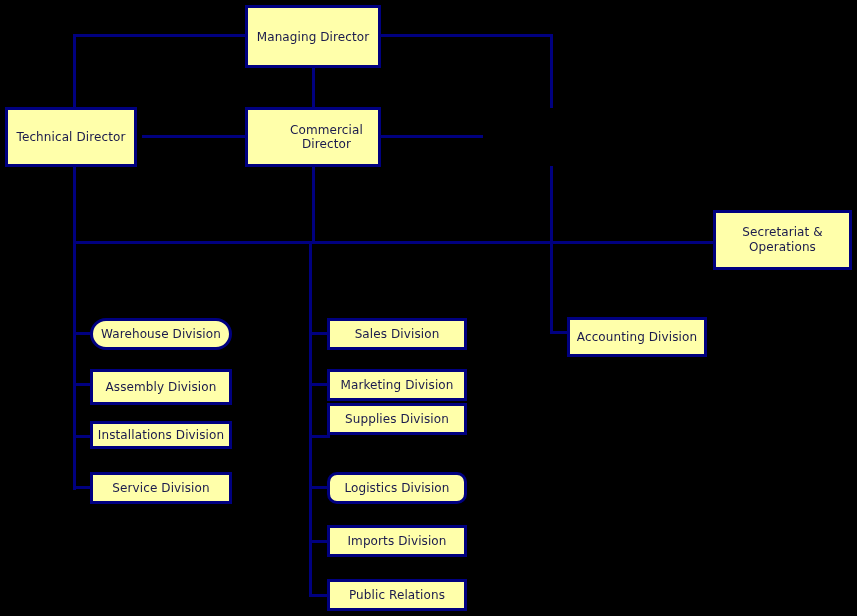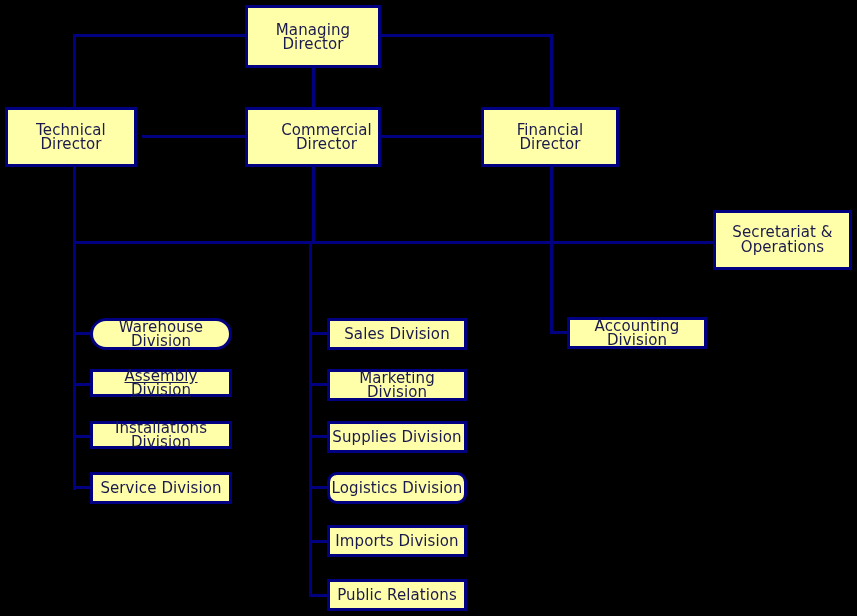--- a/index.html
+++ b/index.html
@@ -14,21 +14,21 @@
     background: #000000;
     font-family: "DejaVu Sans", sans-serif;
     overflow: hidden;
   }
   .node {
     position: absolute;
     box-sizing: border-box;
     background: #ffffaa;
     border: 3px solid #000080;
     color: #1a1a4d;
-    font-size: 15px;
+    font-size: 12px;
     line-height: 14px;
     display: flex;
     align-items: center;
     justify-content: center;
     text-align: center;
     z-index: 3;
     letter-spacing: 0.1px;
   }
   .node.two-line { line-height: 15px; }
   .conn {
@@ -81,58 +81,55 @@
   </div>
 
   <div class="node" style="left:5px; top:107px; width:132px; height:60px;">
     <span>Technical Director</span>
   </div>
 
   <div class="node" style="left:245px; top:107px; width:136px; height:60px;padding-left:27px;">
     <span>Commercial Director</span>
   </div>
 
-  <div class="node" style="left:481px; top:107px; width:138px; height:60px;">
-    <span>Financial Director</span>
-  </div>
 
   <div class="node two-line" style="left:713px; top:210px; width:139px; height:60px; flex-direction:column;">
     <span>Secretariat &amp;</span>
     <span>Operations</span>
   </div>
 
   <div class="node" style="left:90px; top:318px; width:142px; height:32px;border-radius:16px;">
     <span>Warehouse Division</span>
   </div>
-  <div class="node" style="left:90px; top:369px; width:142px; height:28px;text-decoration:underline;">
+  <div class="node" style="left:90px; top:369px; width:142px; height:36px;">
     <span>Assembly Division</span>
   </div>
   <div class="node" style="left:90px; top:421px; width:142px; height:28px;">
     <span>Installations Division</span>
   </div>
   <div class="node" style="left:327px; top:318px; width:140px; height:32px;">
     <span>Sales Division</span>
   </div>
 
   <div class="node" style="left:90px; top:472px; width:142px; height:32px;">
     <span>Service Division</span>
   </div>
   <div class="node" style="left:327px; top:369px; width:140px; height:32px;">
     <span>Marketing Division</span>
   </div>
-  <div class="node" style="left:327px; top:421px; width:140px; height:32px;">
+  <div class="node" style="left:327px; top:403px; width:140px; height:32px;">
     <span>Supplies Division</span>
   </div>
   <div class="node" style="left:327px; top:472px; width:140px; height:32px;border-radius:10px;">
     <span>Logistics Division</span>
   </div>
   <div class="node" style="left:327px; top:525px; width:140px; height:32px;">
     <span>Imports Division</span>
   </div>
   <div class="node" style="left:327px; top:579px; width:140px; height:32px;">
     <span>Public Relations</span>
   </div>
 
-  <div class="node" style="left:567px; top:317px; width:140px; height:32px;">
+  <div class="node" style="left:567px; top:317px; width:140px; height:40px;">
     <span>Accounting Division</span>
   </div>
 
 </div>
 
 </body></html>

